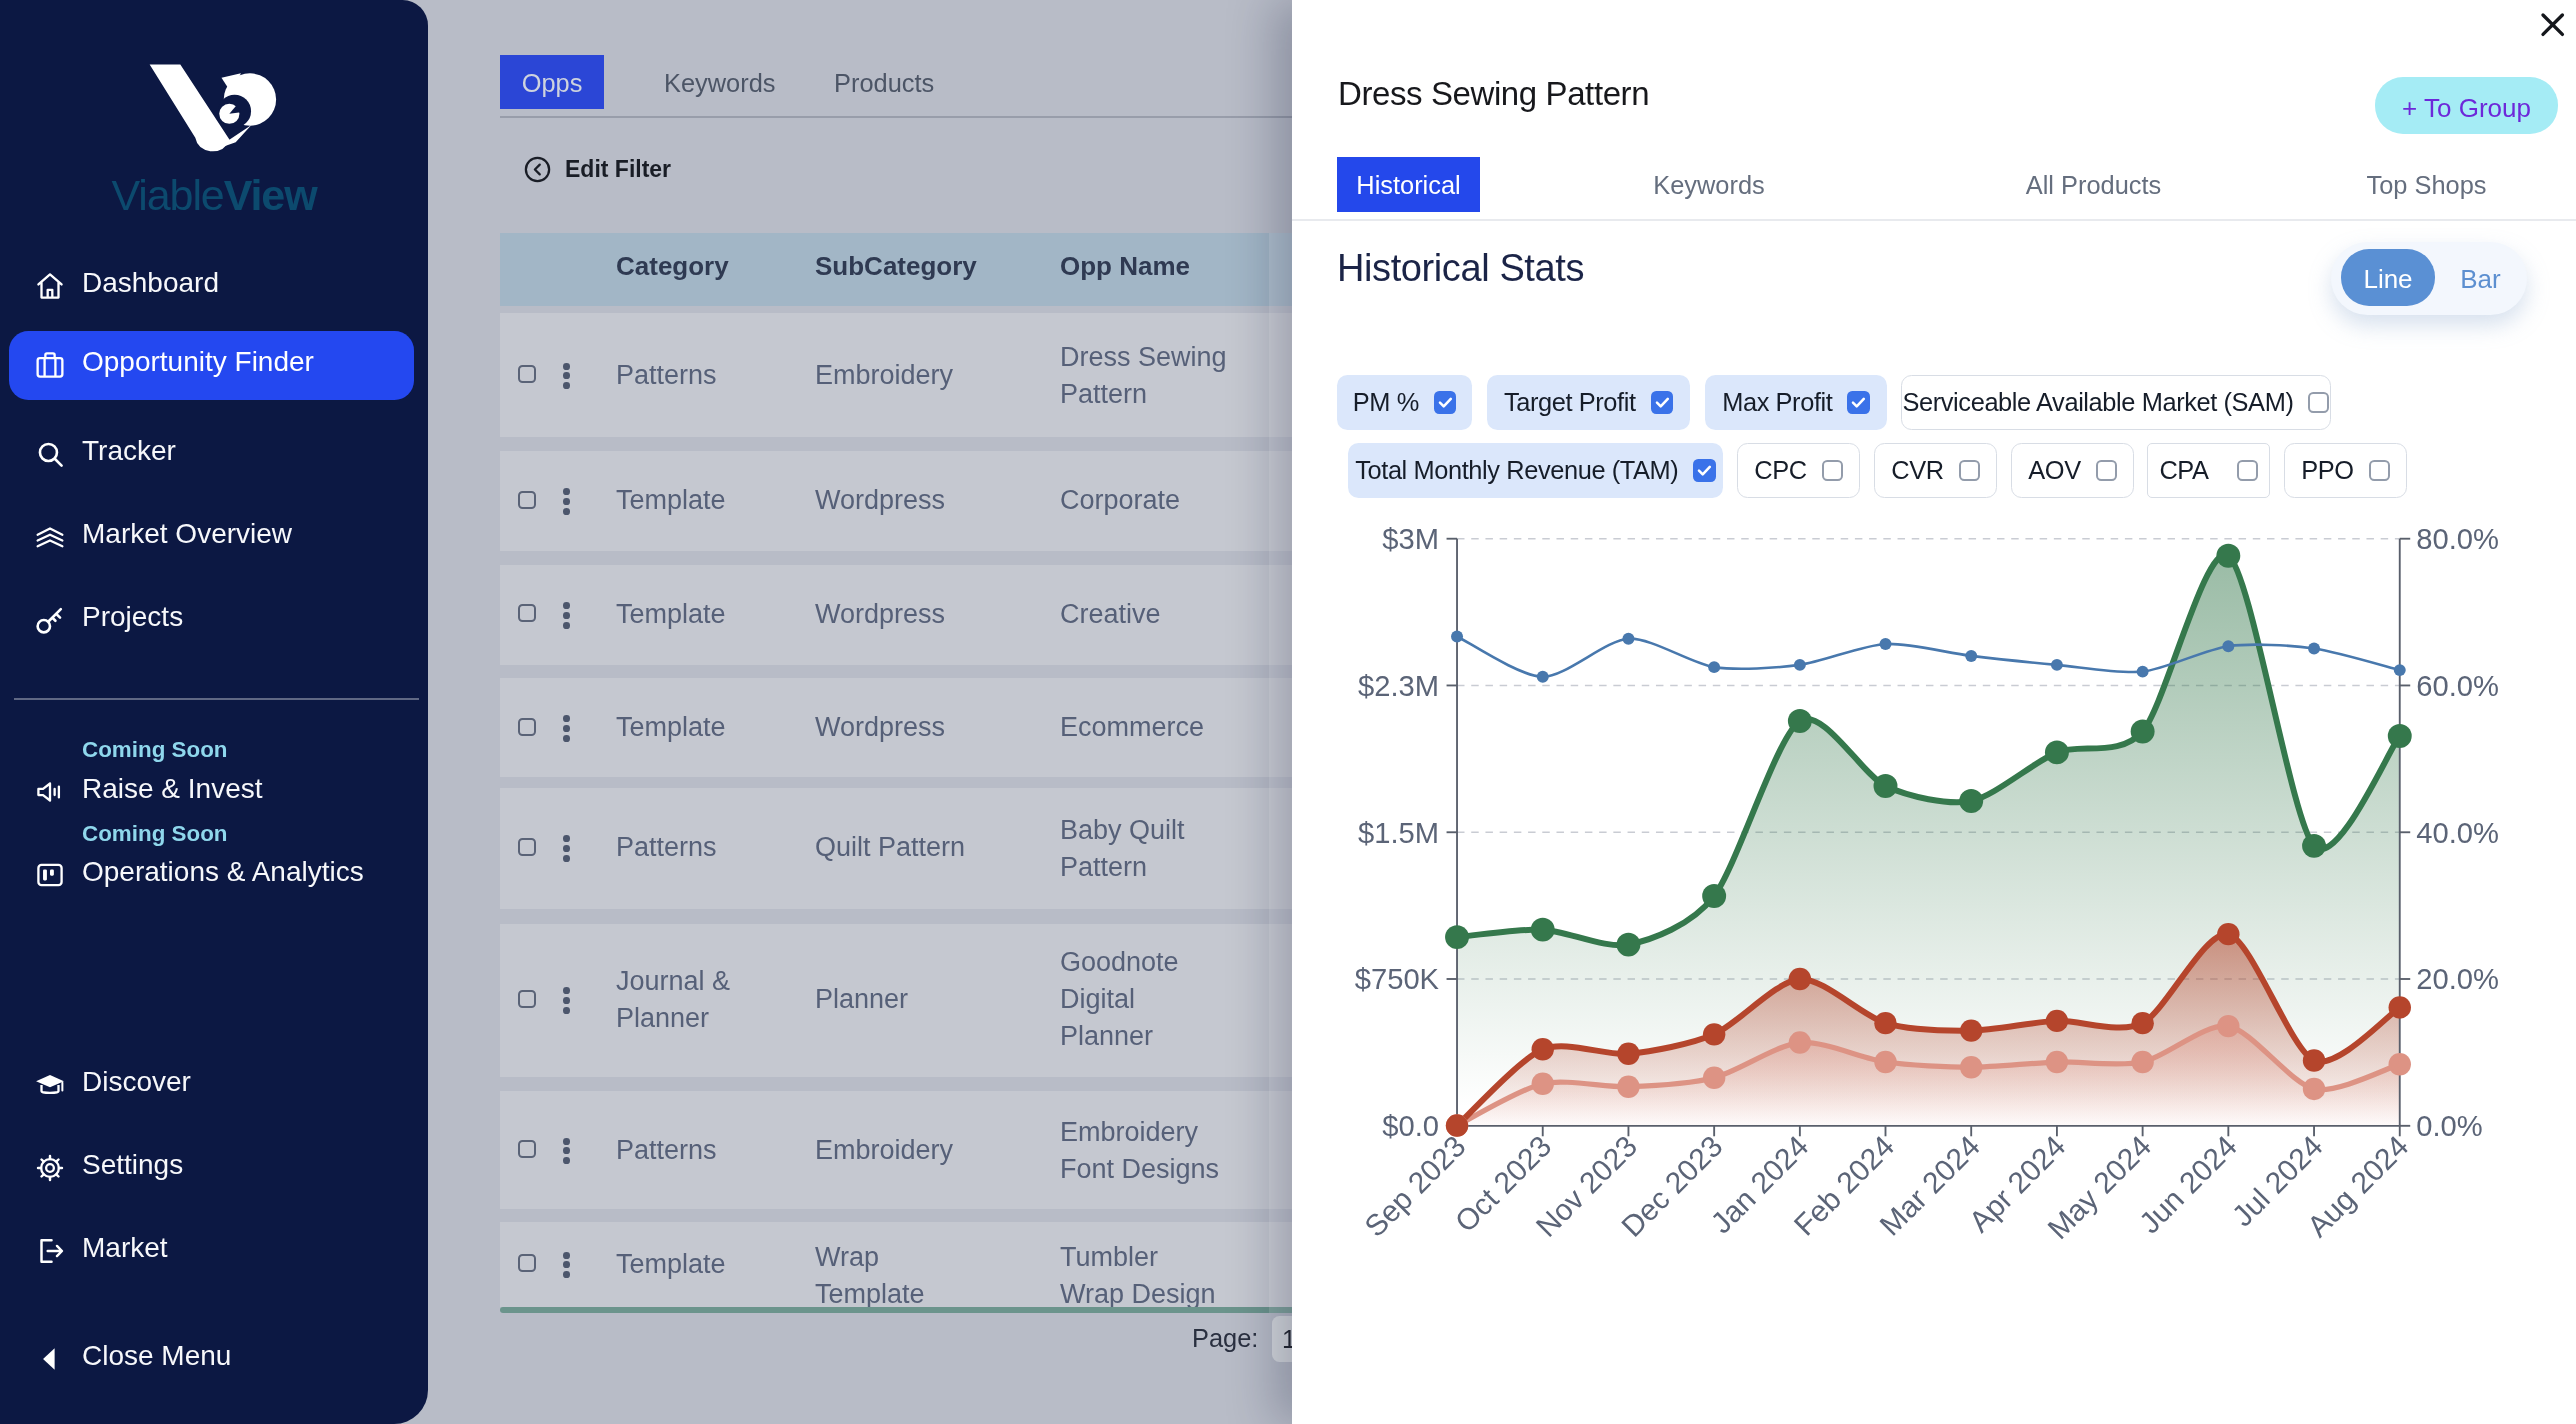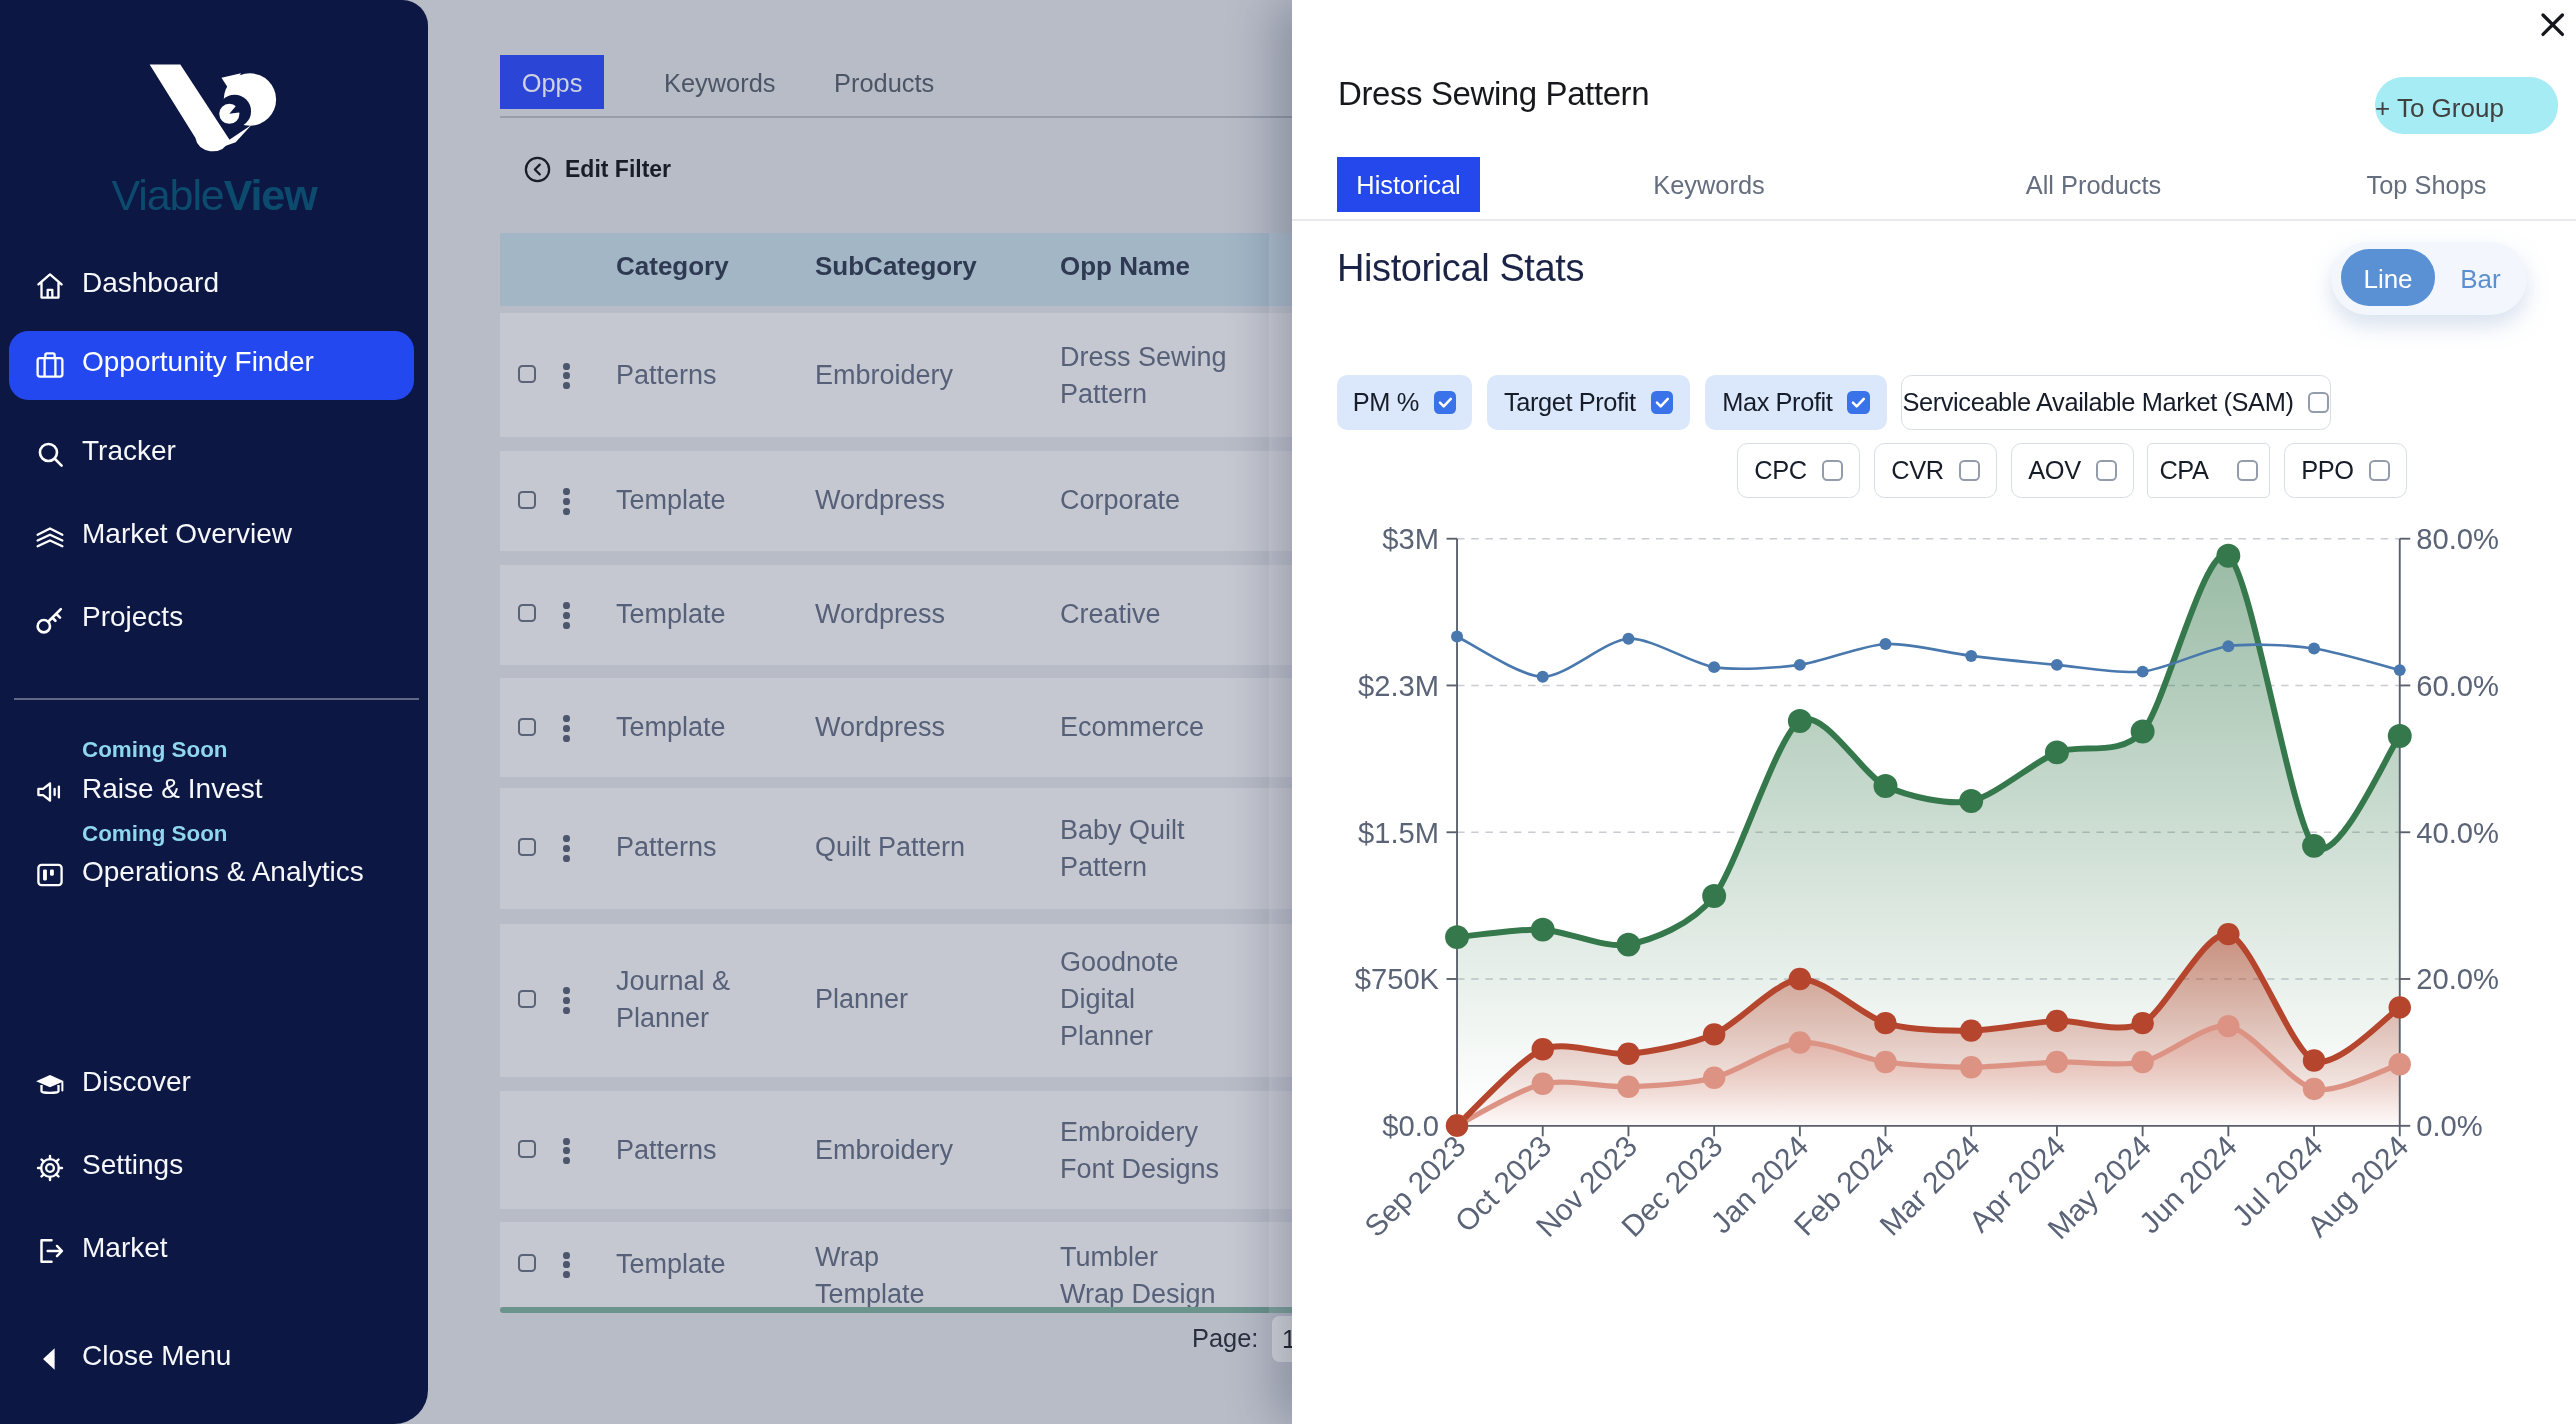--- a/index.html
+++ b/index.html
@@ -84,21 +84,21 @@
     <div style="position:absolute;left:1192px;top:1324px;font-size:25.4px;color:#2a3040;">Page:</div>
     <div style="position:absolute;left:1272px;top:1316px;width:45px;height:46px;background:#d7dade;border-radius:7.5px;"></div>
     <div style="position:absolute;left:1282px;top:1325px;font-size:25.4px;color:#23272f;">1</div>
     <div style="position:absolute;left:1292px;top:0;width:1284px;height:1424px;background:#ffffff;box-shadow:-18.7px 0 45px rgba(10,20,50,0.25);z-index:10;"></div>
     <div style="position:absolute;left:0;top:0;width:2576px;height:1424px;z-index:11;">
       <svg style="position:absolute;left:2540px;top:12px;" width="25.4" height="25.4" viewBox="0 0 34 34">
         <path d="M4 4 L30 30 M30 4 L4 30" stroke="#15171c" stroke-width="4.5" stroke-linecap="round"></path>
       </svg>
       <div style="position:absolute;left:1338px;top:75px;font-size:33px;letter-spacing:-0.4px;color:#17181c;">Dress Sewing Pattern</div>
       <div style="position:absolute;left:2375px;top:77px;width:183px;height:57px;background:#a5ecf5;border-radius:28px;"></div>
-      <div style="position:absolute;left:2375px;top:93px;width:183px;font-size:26px;color:#404040;">+ To Group</div>
+      <div style="position:absolute;left:2375px;top:93px;width:183px;text-align:center;font-size:26px;color:#6d28d9;">+ To Group</div>
       <div style="position:absolute;left:1337px;top:157px;width:143px;height:55px;background:#2448eb;"></div>
       <div style="position:absolute;left:1337px;top:171px;width:143px;text-align:center;font-size:25.4px;color:#fff;">Historical</div>
       <div style="position:absolute;left:1634px;top:171px;width:150px;text-align:center;font-size:25.4px;color:#656e7e;white-space:nowrap;">Keywords</div>
       <div style="position:absolute;left:2011px;top:171px;width:165px;text-align:center;font-size:25.4px;color:#656e7e;white-space:nowrap;">All Products</div>
       <div style="position:absolute;left:2344px;top:171px;width:165px;text-align:center;font-size:25.4px;color:#656e7e;white-space:nowrap;">Top Shops</div>
       <div style="position:absolute;left:1292px;top:219px;width:1284px;height:1.5px;background:#e8eaee;"></div>
       <div style="position:absolute;left:1337px;top:247px;font-size:38px;letter-spacing:-0.4px;font-weight:normal;color:#1b2447;">Historical Stats</div>
       <div style="position:absolute;left:2331px;top:242px;width:196px;height:73px;background:#f3f7fd;border-radius:37px;box-shadow:0 10.5px 22.4px rgba(140,170,205,0.35);"></div>
       <div style="position:absolute;left:2341px;top:249px;width:94px;height:57px;background:#5a90d4;border-radius:28px;"></div>
       <div style="position:absolute;left:2341px;top:264px;width:94px;text-align:center;font-size:26px;color:#fff;">Line</div>
@@ -123,20 +123,28 @@
         <div style="font-size:25.4px;letter-spacing:-0.4px;color:#161d29;white-space:nowrap;">Max Profit</div>
         <div style="position:relative;width:22.4px;height:22.4px;background:#3a72e9;border-radius:5.2px;flex:0 0 auto;">
           <svg style="position:absolute;left:0;top:0;" width="22.4" height="22.4" viewBox="0 0 30 30">
             <path d="M8 15.5 L13 20.5 L22.5 10.5" fill="none" stroke="#fff" stroke-width="3.4" stroke-linecap="round" stroke-linejoin="round"></path>
           </svg>
         </div>
       </div>
       <div style="position:absolute;left:1901px;top:375px;width:430px;height:55px;background:#fff;border:1.5px solid #d8dde5;border-radius:10.5px;box-sizing:border-box;display:flex;align-items:center;justify-content:center;gap:15px;">
         <div style="font-size:25.4px;letter-spacing:-0.4px;color:#161d29;white-space:nowrap;">Serviceable Available Market (SAM)</div>
         <div style="width:21px;height:21px;border:2.2px solid #939cab;border-radius:5.2px;flex:0 0 auto;"></div>
+      </div>
+      <div style="position:absolute;left:1348px;top:443px;width:375px;height:55px;background:#dbe7fb;border-radius:10.5px;box-sizing:border-box;display:flex;align-items:center;justify-content:center;gap:15px;">
+        <div style="font-size:25.4px;letter-spacing:-0.4px;color:#161d29;white-space:nowrap;">Total Monthly Revenue (TAM)</div>
+        <div style="position:relative;width:22.4px;height:22.4px;background:#3a72e9;border-radius:5.2px;flex:0 0 auto;">
+          <svg style="position:absolute;left:0;top:0;" width="22.4" height="22.4" viewBox="0 0 30 30">
+            <path d="M8 15.5 L13 20.5 L22.5 10.5" fill="none" stroke="#fff" stroke-width="3.4" stroke-linecap="round" stroke-linejoin="round"></path>
+          </svg>
+        </div>
       </div>
       <div style="position:absolute;left:1737px;top:443px;width:123px;height:55px;background:#fff;border:1.5px solid #d8dde5;border-radius:10.5px;box-sizing:border-box;display:flex;align-items:center;justify-content:center;gap:15px;">
         <div style="font-size:25.4px;letter-spacing:-0.4px;color:#161d29;white-space:nowrap;">CPC</div>
         <div style="width:21px;height:21px;border:2.2px solid #939cab;border-radius:5.2px;flex:0 0 auto;"></div>
       </div>
       <div style="position:absolute;left:1874px;top:443px;width:123px;height:55px;background:#fff;border:1.5px solid #d8dde5;border-radius:10.5px;box-sizing:border-box;display:flex;align-items:center;justify-content:center;gap:15px;">
         <div style="font-size:25.4px;letter-spacing:-0.4px;color:#161d29;white-space:nowrap;">CVR</div>
         <div style="width:21px;height:21px;border:2.2px solid #939cab;border-radius:5.2px;flex:0 0 auto;"></div>
       </div>
       <div style="position:absolute;left:2011px;top:443px;width:123px;height:55px;background:#fff;border:1.5px solid #d8dde5;border-radius:10.5px;box-sizing:border-box;display:flex;align-items:center;justify-content:center;gap:15px;">

